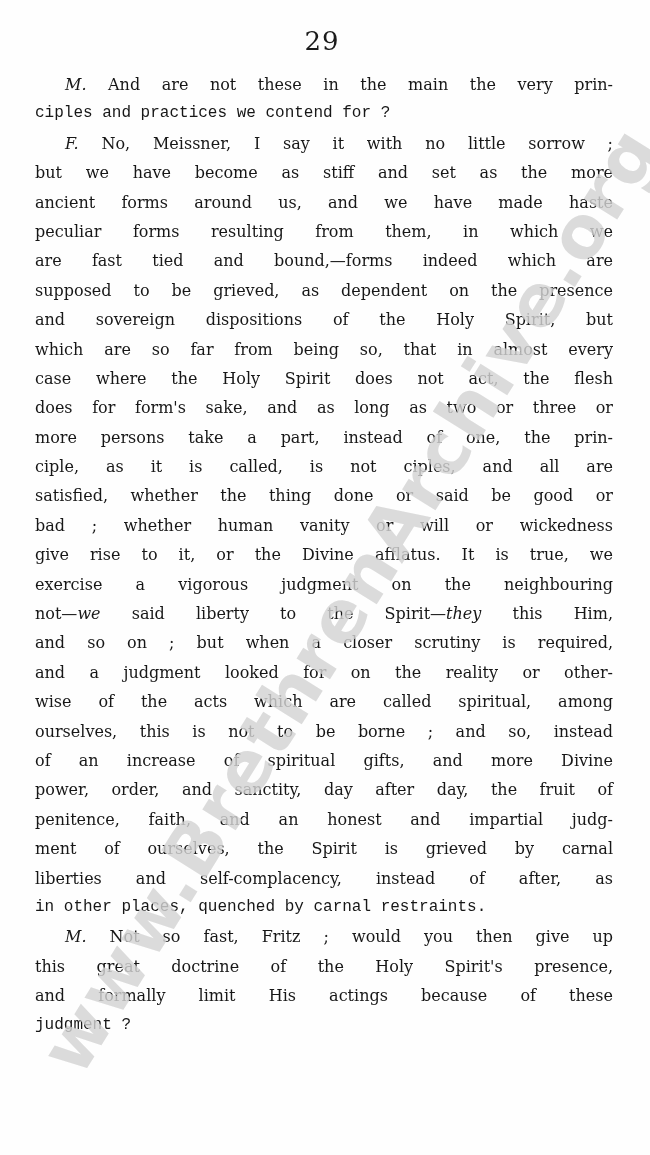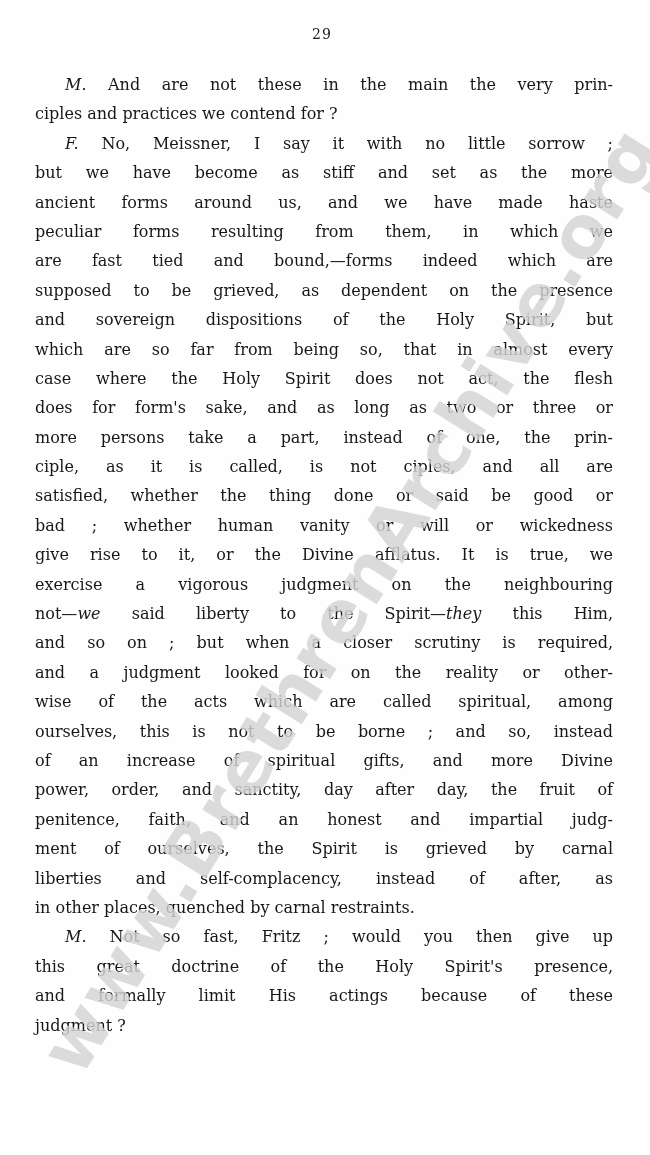--- a/index.html
+++ b/index.html
@@ -12,40 +12,41 @@
   }
   .page {
     position: absolute;
     left: 0; top: 0; width: 650px; height: 1155px;
     background: #fefefe;
   }
   .page-number {
     position: absolute;
     top: 26px; left: 0; width: 644px;
     text-align: center;
-    font-size: 14px;
+    font-size: 26px;
     letter-spacing: 1px;
     color: #1b1b1b;
   }
   .text-block {
     position: absolute;
     left: 35px; top: 70px; width: 578px;
     font-size: 16px;
     line-height: 29.4px;
     color: #171717;
   }
   .line {
     height: 29.4px;
     text-align: justify;
     text-align-last: justify;
     white-space: normal;
   }
   .line.noj {
     text-align: left;
     text-align-last: left;
+    font-family: Liberation Mono, monospace;
   }
   .line.ind { text-indent: 30px; }
   .it { font-style: italic; }
   .watermark {
     position: absolute;
     left: -275px; top: 560px;
     width: 1250px; height: 80px;
     line-height: 80px;
     text-align: center;
     transform: rotate(-58deg);

